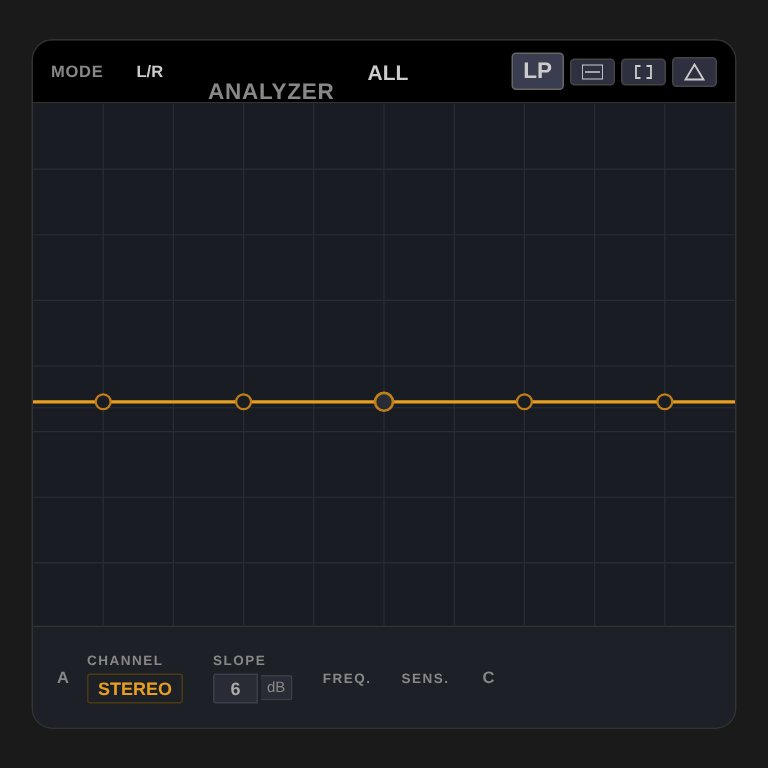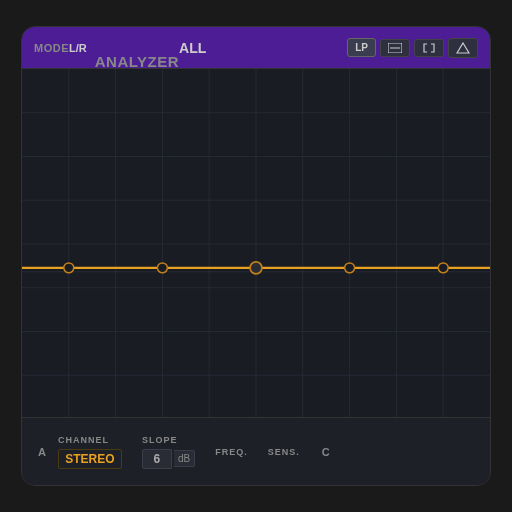--- a/index.html
+++ b/index.html
@@ -21,25 +21,25 @@
       border-radius: 14px;
       overflow: hidden;
       display: flex;
       flex-direction: column;
       border: 1px solid #333;
     }
 
     
     .top-bar {
       height: 42px;
-      background: #4c1d95;
+      background: #000000;
       display: flex;
       align-items: center;
       padding: 0 12px;
-      gap: 0;
+      gap: 22px;
       flex-shrink: 0;
       border-bottom: 1px solid #333;
     }
 
     .mode-label {
       color: #888;
       font-size: 11px;
       font-weight: bold;
       letter-spacing: 0.5px;
     }
@@ -70,21 +70,21 @@
     .btn-group {
       display: flex;
       gap: 4px;
       align-items: center;
     }
 
     .top-btn {
       background: #2e3040;
       border: 1px solid #444;
       color: #ccc;
-      font-size: 10px;
+      font-size: 15px;
       font-weight: bold;
       padding: 3px 7px;
       border-radius: 3px;
       cursor: pointer;
       display: flex;
       align-items: center;
       justify-content: center;
     }
 
     .top-btn.active {

